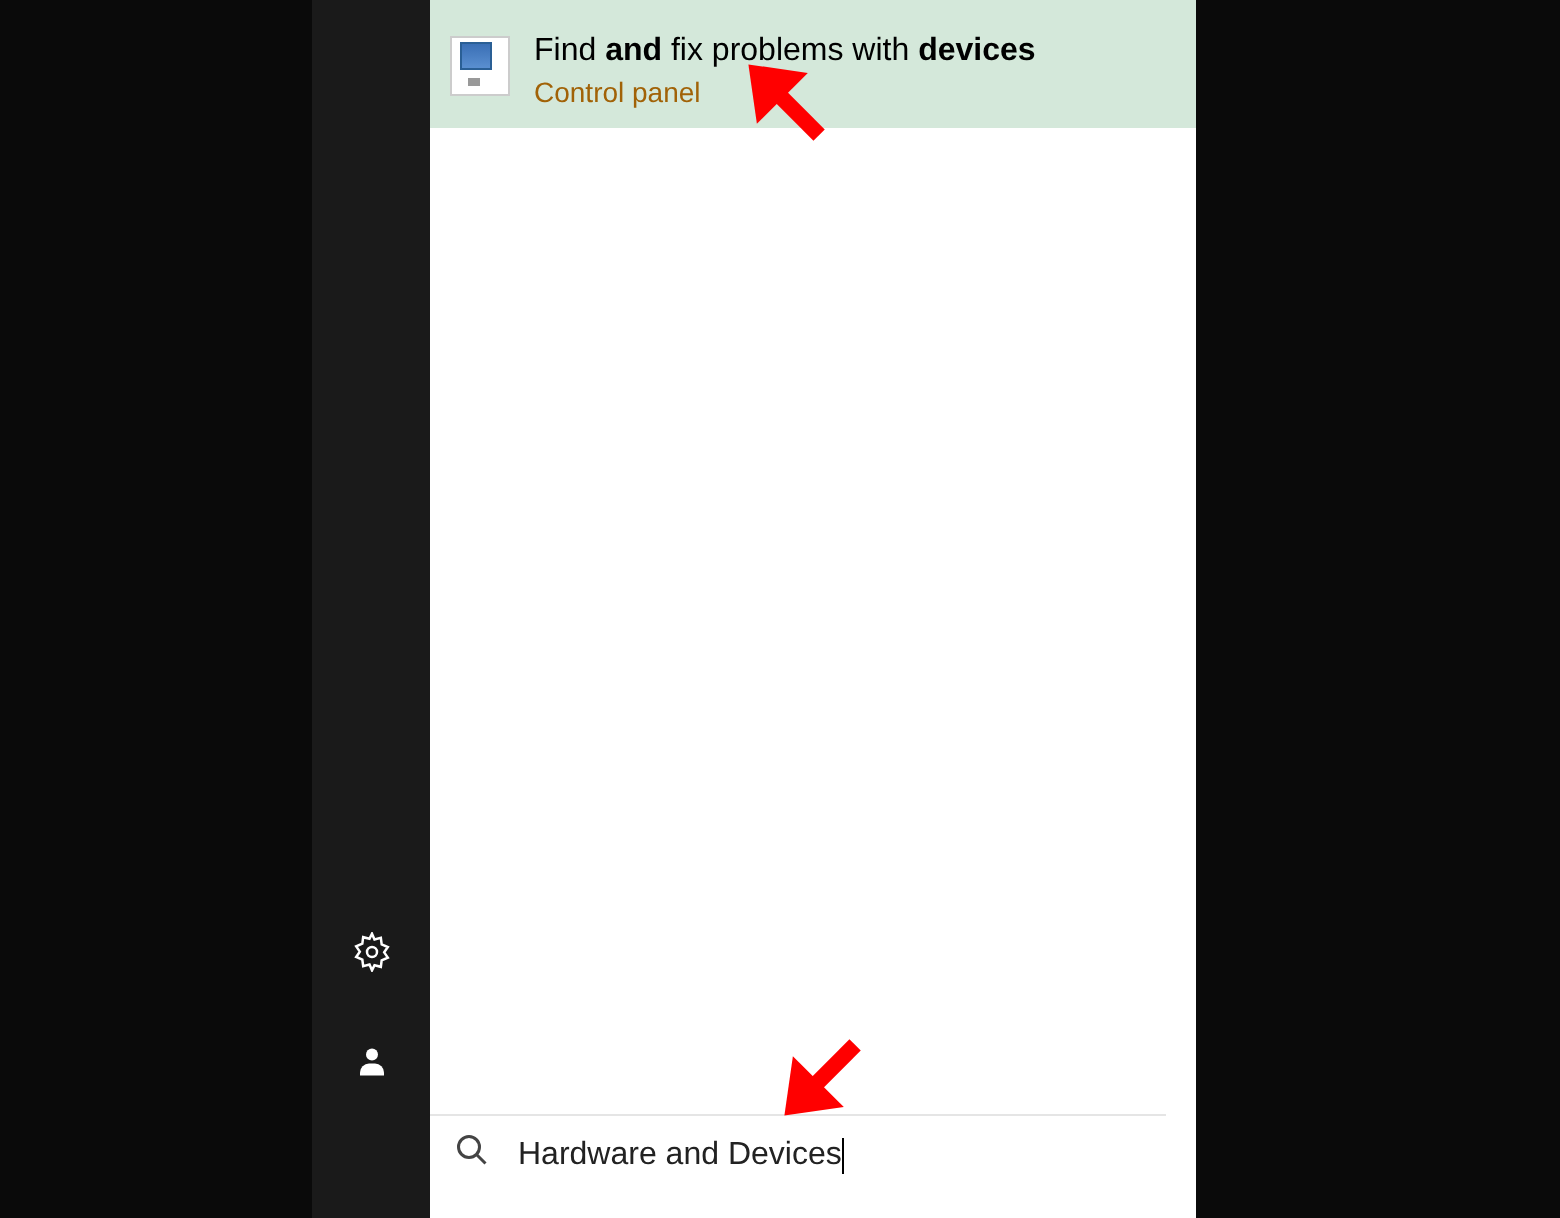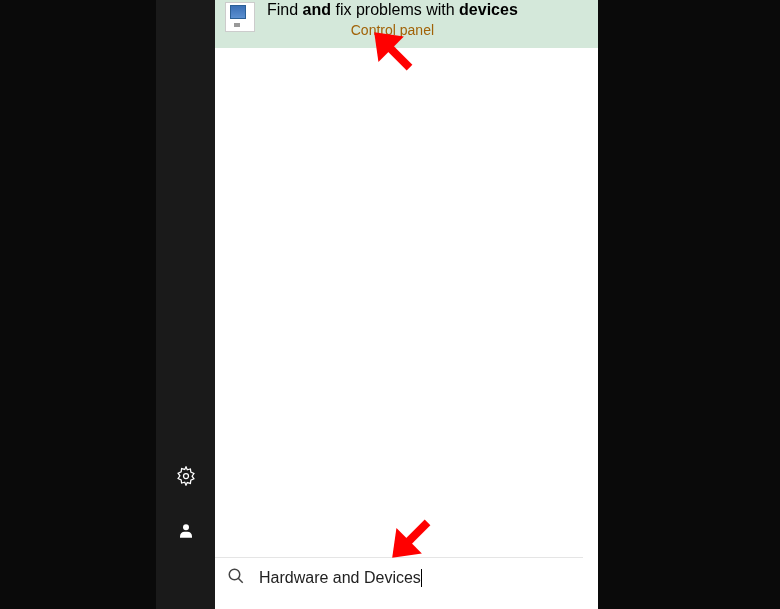--- a/index.html
+++ b/index.html
@@ -39,26 +39,25 @@
     .search-panel {
       position: absolute;
       left: 215px;
       top: 0;
       width: 383px;
       height: 609px;
       background: #ffffff;
     }
     .search-result {
       background: #d4e8da;
-      padding: 0 10px 10px 10px;
+      padding: 16px 10px 10px 10px;
       display: flex;
       align-items: flex-start;
       gap: 12px;
       cursor: pointer;
-      text-align: center;
     }
     .result-icon {
       width: 30px;
       height: 30px;
       background: #ffffff;
       border: 1px solid #ccc;
       position: relative;
       margin-top: 2px;
       flex-shrink: 0;
     }

